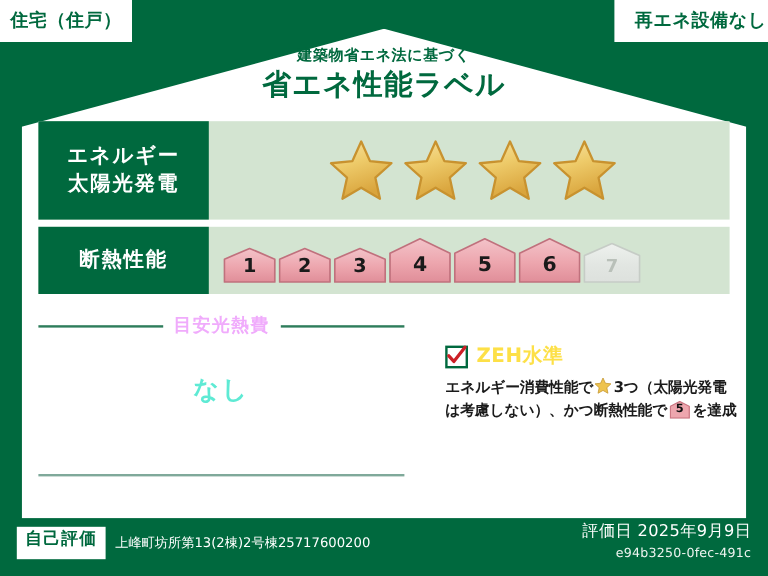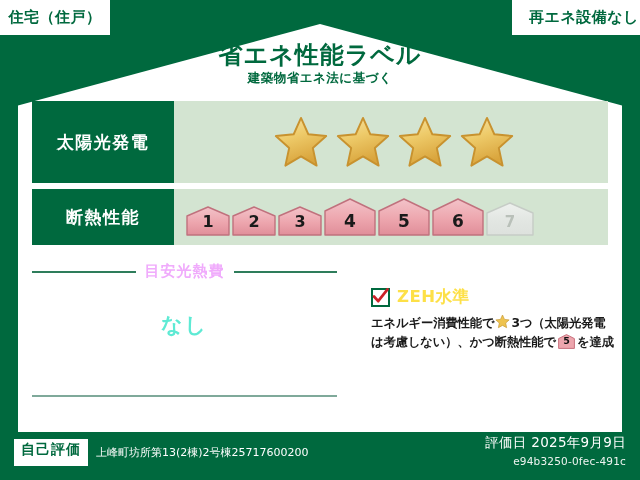--- a/index.html
+++ b/index.html
@@ -154,28 +154,29 @@
   <div id="house"></div>
 
   <div class="corner-tag" id="tag-left">
     <span>住宅（住戸）</span>
   </div>
   <div class="corner-tag" id="tag-right">
     <span>再エネ設備なし</span>
   </div>
 
   <div id="title-block">
+    <div id="title-sub">建築物省エネ法に基づく</div>
     <div id="title-main">省エネ性能ラベル</div>
-    <div id="title-sub">建築物省エネ法に基づく</div>
   </div>
 
   <div id="rows">
 
     <div class="perf-row" id="row-energy">
       <div class="perf-label">
+        <span>エネルギー</span>
         <span>太陽光発電</span>
       </div>
       <div class="perf-body">
         <div class="stars" id="stars-container">
             <svg class="star" width="56" height="54" viewBox="0 0 24 24">
               <defs>
                 <linearGradient id="sg0" x1="0" y1="0" x2="0.35" y2="1">
                   <stop offset="0%" stop-color="#f6e3a6"></stop>
                   <stop offset="45%" stop-color="#eecb6a"></stop>
                   <stop offset="100%" stop-color="#d9a43c"></stop>

